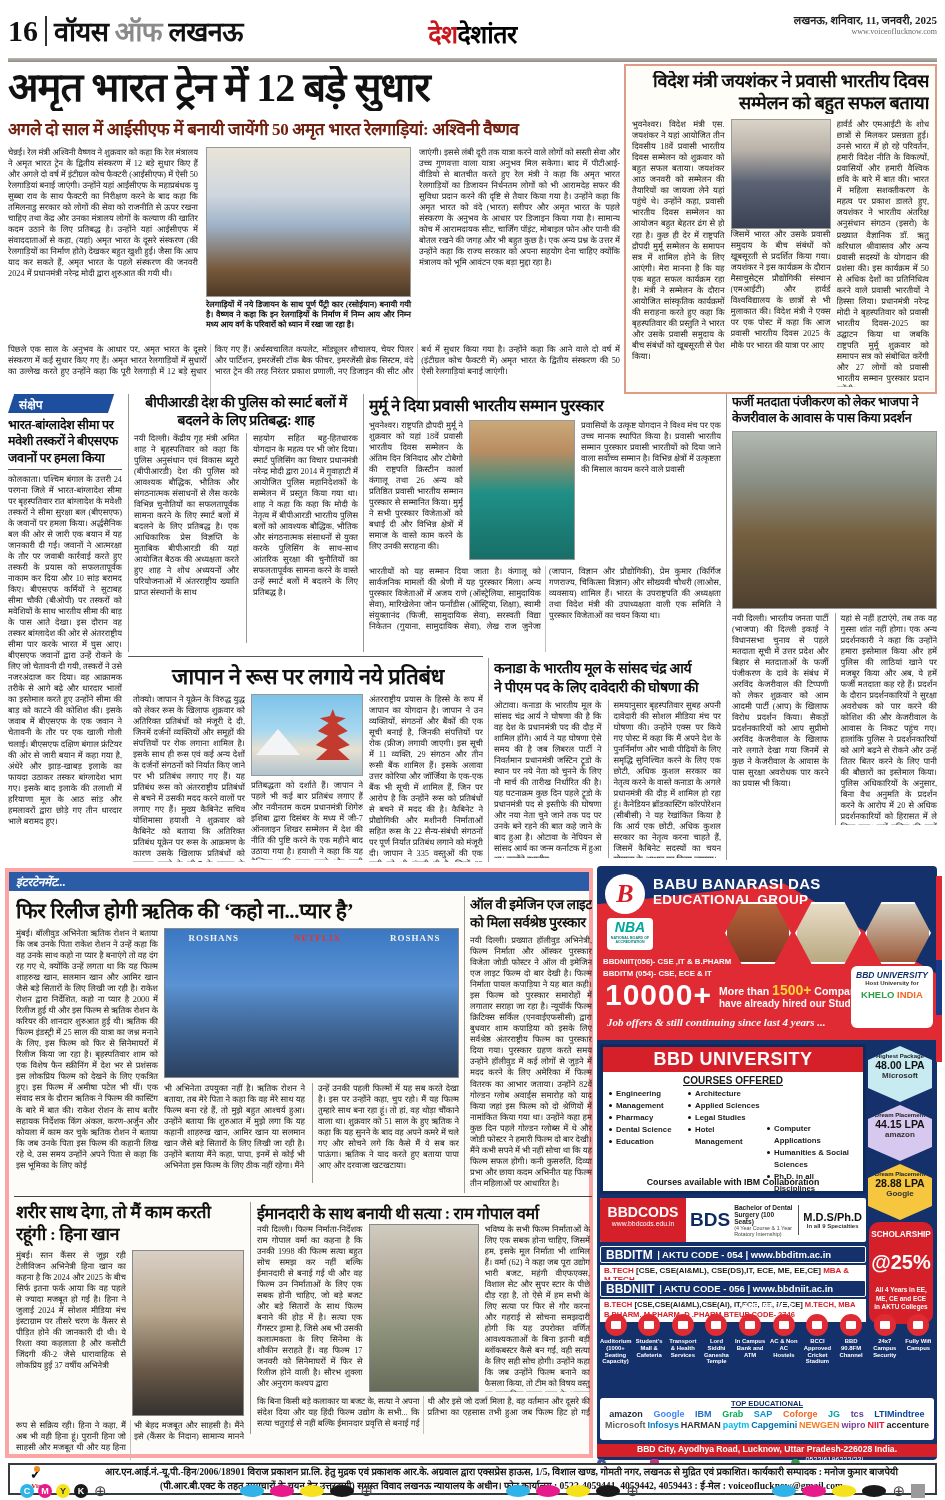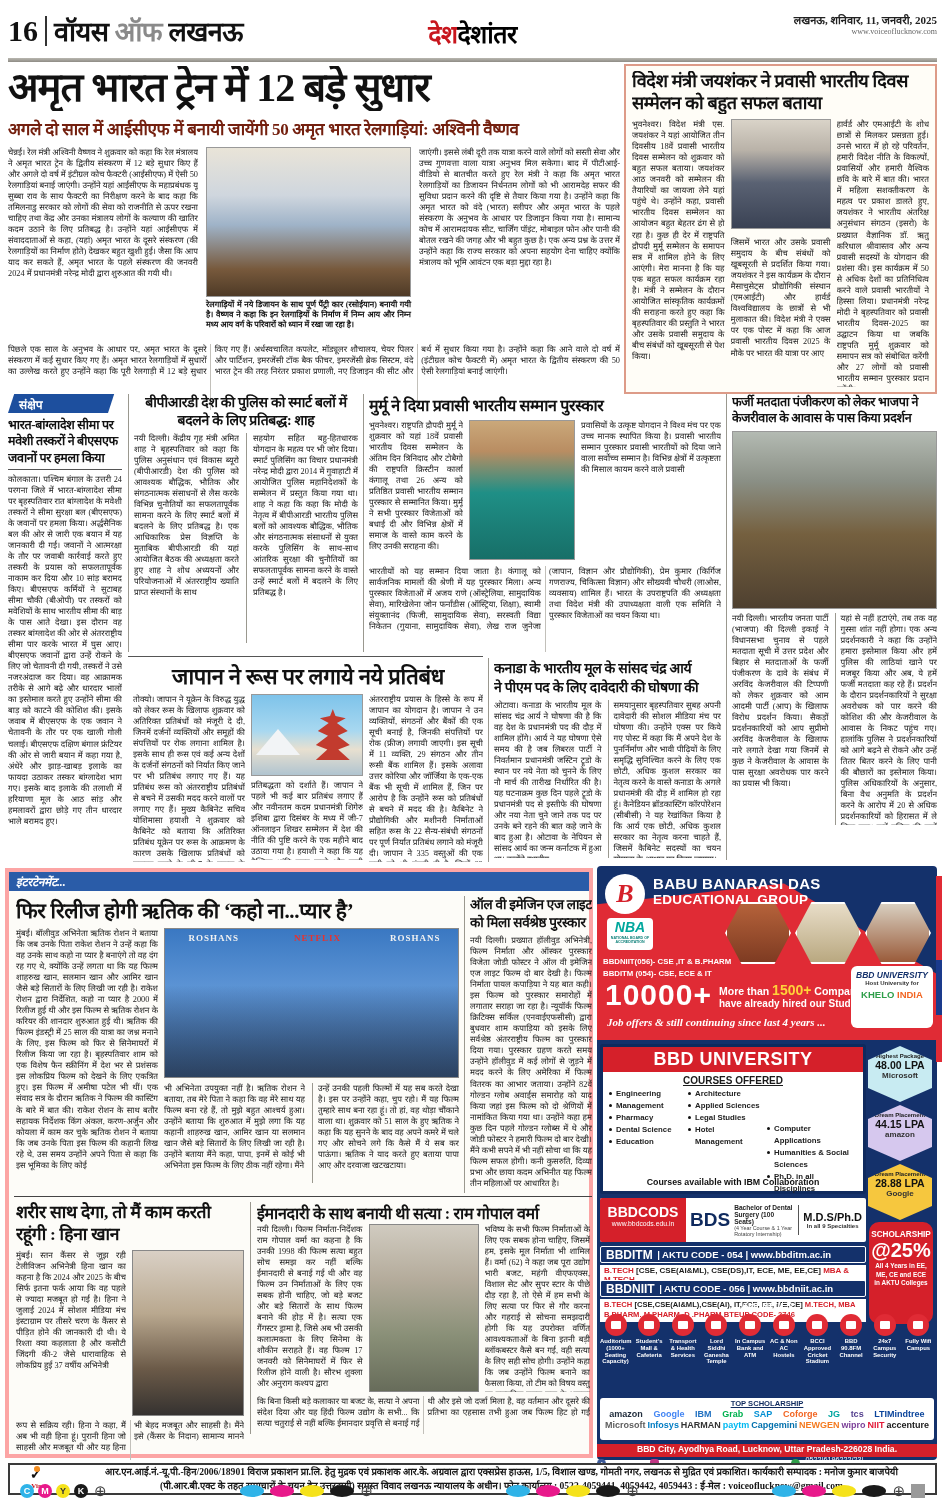--- a/index.html
+++ b/index.html
@@ -25,21 +25,21 @@
   .mh-date { font-size:11px; font-weight:bold; color:#222; }
   .mh-site { font-size:8px; color:#666; }
   #mast-rule { left:8px; top:58px; width:929px; height:4px; background:linear-gradient(#b9b7b0,#8e8c85); }
   
   #main-art { left:8px; top:66px; width:612px; height:326px; }
   #main-headline { font-size:40px; line-height:1.12; letter-spacing:-1px; }
   #main-subhead { font-size:17px; font-weight:bold; color:#74200f; margin-top:6px; letter-spacing:-0.3px; }
   .cap { font-size:8px; font-weight:bold; color:#111; line-height:1.25; text-align:justify; }
   
   #jsk { left:624px; top:64px; width:313px; height:330px; border:2px solid #dd9b88; background:#fffdf7; padding:5px 6px; }
-  #jsk .art-h { font-size:18px; line-height:1.2; text-align:left; }
+  #jsk .art-h { font-size:18px; line-height:1.2; text-align:right; }
   
   #sankshep { left:8px; top:394px; width:114px; height:464px; }
   #sk-tab { width:100px; height:19px; background:#1d4f9e; transform:skewX(-18deg); transform-origin:bottom left; }
   #sk-tab span { display:block; transform:skewX(18deg); color:#fff; font-size:12px; font-weight:bold; padding:2px 0 0 8px; }
   #shah { left:128px; top:394px; width:230px; height:258px; padding-left:5px; }
   #murmu { left:363px; top:394px; width:358px; height:258px; padding-left:5px; }
   #kejri { left:726px; top:394px; width:211px; height:466px; padding-left:5px; }
   
   #japan { left:128px; top:656px; width:355px; height:206px; padding-left:5px; }
   #canada { left:488px; top:658px; width:233px; height:204px; padding-left:5px; }
@@ -115,21 +115,21 @@
     </div>
     <div class="body-txt cols3" style="margin-top:5px; height:66px;">पिछले एक साल के अनुभव के आधार पर, अमृत भारत के दूसरे संस्करण में कई सुधार किए गए हैं। अमृत भारत रेलगाड़ियों में सुधारों का उल्लेख करते हुए उन्होंने कहा कि पूरी रेलगाड़ी में 12 बड़े सुधार किए गए हैं। अर्धस्वचालित कपलेट, मॉड्यूलर शौचालय, चेयर पिलर और पार्टिशन, इमरजेंसी टॉक बैक फीचर, इमरजेंसी ब्रेक सिस्टम, वंदे भारत ट्रेन की तरह निरंतर प्रकाश प्रणाली, नए डिजाइन की सीट और बर्थ में सुधार किया गया है। उन्होंने कहा कि आने वाले दो वर्ष में (इंटीग्रल कोच फैक्टरी में) अमृत भारत के द्वितीय संस्करण की 50 ऐसी रेलगाड़ियां बनाई जाएंगी।</div>
   </div>
 
   <div class="abs" id="jsk">
     <div class="art-h">विदेश मंत्री जयशंकर ने प्रवासी भारतीय दिवस सम्मेलन को बहुत सफल बताया</div>
     <div style="display:flex; gap:6px; margin-top:5px; height:268px;">
       <div class="body-txt" style="flex:1;">भुवनेश्वर। विदेश मंत्री एस. जयशंकर ने यहां आयोजित तीन दिवसीय 18वें प्रवासी भारतीय दिवस सम्मेलन को शुक्रवार को बहुत सफल बताया। जयशंकर आठ जनवरी को सम्मेलन की तैयारियों का जायजा लेने यहां पहुंचे थे। उन्होंने कहा, प्रवासी भारतीय दिवस सम्मेलन का आयोजन बहुत बेहतर ढंग से हो रहा है। कुछ ही देर में राष्ट्रपति द्रौपदी मुर्मू सम्मेलन के समापन सत्र में शामिल होने के लिए आएंगी। मेरा मानना है कि यह एक बहुत सफल कार्यक्रम रहा है। मंत्री ने सम्मेलन के दौरान आयोजित सांस्कृतिक कार्यक्रमों की सराहना करते हुए कहा कि बृहस्पतिवार की प्रस्तुति ने भारत और उसके प्रवासी समुदाय के बीच संबंधों को खूबसूरती से पेश किया।</div>
       <div style="width:100px;">
         <div class="ph" style="height:110px; background:linear-gradient(180deg,#d9d3c8 0%,#b9b2a8 28%,#5a6273 58%,#3a4254 100%); border:1px solid #999;"></div>
-        <div class="body-txt" style="height:152px; margin-top:8px;font-family:Liberation Serif, serif;">जिसमें भारत और उसके प्रवासी समुदाय के बीच संबंधों को खूबसूरती से प्रदर्शित किया गया। जयशंकर ने इस कार्यक्रम के दौरान मैसाचुसेट्स प्रौद्योगिकी संस्थान (एमआईटी) और हार्वर्ड विश्वविद्यालय के छात्रों से भी मुलाकात की। विदेश मंत्री ने एक्स पर एक पोस्ट में कहा कि आज प्रवासी भारतीय दिवस 2025 के मौके पर भारत की यात्रा पर आए</div>
+        <div class="body-txt" style="height:152px; margin-top:0;font-family:Liberation Serif, serif;">जिसमें भारत और उसके प्रवासी समुदाय के बीच संबंधों को खूबसूरती से प्रदर्शित किया गया। जयशंकर ने इस कार्यक्रम के दौरान मैसाचुसेट्स प्रौद्योगिकी संस्थान (एमआईटी) और हार्वर्ड विश्वविद्यालय के छात्रों से भी मुलाकात की। विदेश मंत्री ने एक्स पर एक पोस्ट में कहा कि आज प्रवासी भारतीय दिवस 2025 के मौके पर भारत की यात्रा पर आए</div>
       </div>
       <div class="body-txt" style="flex:1;">हार्वर्ड और एमआईटी के शोध छात्रों से मिलकर प्रसन्नता हुई। उनसे भारत में हो रहे परिवर्तन, हमारी विदेश नीति के विकल्पों, प्रवासियों और हमारी वैश्विक छवि के बारे में बात की। भारत में महिला सशक्तीकरण के महत्व पर प्रकाश डालते हुए, जयशंकर ने भारतीय अंतरिक्ष अनुसंधान संगठन (इसरो) के प्रख्यात वैज्ञानिक डॉ. ऋतु करिधाल श्रीवास्तव और अन्य प्रवासी सदस्यों के योगदान की प्रशंसा की। इस कार्यक्रम में 50 से अधिक देशों का प्रतिनिधित्व करने वाले प्रवासी भारतीयों ने हिस्सा लिया। प्रधानमंत्री नरेन्द्र मोदी ने बृहस्पतिवार को प्रवासी भारतीय दिवस-2025 का उद्घाटन किया था जबकि राष्ट्रपति मुर्मू शुक्रवार को समापन सत्र को संबोधित करेंगी और 27 लोगों को प्रवासी भारतीय सम्मान पुरस्कार प्रदान करेंगी।</div>
     </div>
   </div>
 
   <div class="abs" id="sankshep">
     <div id="sk-tab">
         <span>संक्षेप</span>
       </div>
     <div class="art-h" style="font-size:12.5px; line-height:1.3; margin-top:4px; border-bottom:1px solid #555; padding-bottom:3px;">भारत-बांग्लादेश सीमा पर मवेशी तस्करों ने बीएसएफ जवानों पर हमला किया</div>
@@ -351,21 +351,21 @@
     </div>
     <div class="ad-w red-line" style="left:3px; top:433px; width:266px; font-size:7.6px; line-height:1.35;">
       <span>B.TECH</span>
       <span class="blk">[CSE,CSE(AI&amp;ML),CSE(AI), IT,ECE, EE, ME,CE]</span>
       <span>M.TECH, MBA</span>
       <div>B.PHARM. M.PHARM. D .PHARM BTEUP CODE- 2746</div>
     </div>
 
     <div class="ad-w" style="left:272px; top:356px; width:64px; height:102px; background:#d5202a; border-radius:10px; text-align:center; color:#fff; padding-top:8px;">
       <div style="font-size:8.2px; font-weight:bold;">SCHOLARSHIP</div>
-      <div style="font-size:20px; font-weight:bold; margin:0 0;">@25%</div>
+      <div style="font-size:20px; font-weight:bold; margin:12px 0;">@25%</div>
       <div style="font-size:6.4px; font-weight:bold; padding:0 4px; line-height:1.35;">All 4 Years in EE, ME, CE and ECE in AKTU Colleges</div>
     </div>
 
     <div class="ad-w" style="left:3px; top:434px; width:334px;">
       <div style="text-align:center; color:#fff; font-size:9.5px; font-weight:bold; text-decoration:underline; margin-bottom:3px;">AMENITIES</div>
       <div style="display:flex; justify-content:space-between;">
           <div class="amen">
           <div class="amen-ic">
               <i></i>
             </div>
@@ -422,21 +422,21 @@
           <div class="amen">
           <div class="amen-ic">
               <i></i>
             </div>
           <div class="amen-lb">Fully Wifi Campus</div>
         </div>
         </div>
     </div>
 
     <div class="ad-w" style="left:3px; top:532px; width:334px; height:42px; background:#fff; border-radius:3px; text-align:center; padding-top:1px;">
-      <div style="font-size:7.6px; font-weight:bold; color:#0f2a5e; text-decoration:underline;">TOP SCHOLARSHIP</div>
+      <div style="font-size:7.6px; font-weight:bold; color:#0f2a5e; text-decoration:underline;">TOP EDUCATIONAL</div>
       <div style="display:flex; justify-content:space-around; padding:1px 4px;">
           <span class="recr" style="color: rgb(35, 47, 62);">amazon</span>
           <span class="recr" style="color: rgb(66, 133, 244);">Google</span>
           <span class="recr" style="color: rgb(31, 112, 193);">IBM</span>
           <span class="recr" style="color: rgb(0, 177, 79);">Grab</span>
           <span class="recr" style="color: rgb(0, 143, 211);">SAP</span>
           <span class="recr" style="color: rgb(242, 101, 34);">Coforge</span>
           <span class="recr" style="color: rgb(0, 166, 160);">JG</span>
           <span class="recr" style="color: rgb(85, 65, 143);">tcs</span>
           <span class="recr" style="color: rgb(11, 69, 156);">LTIMindtree</span>

